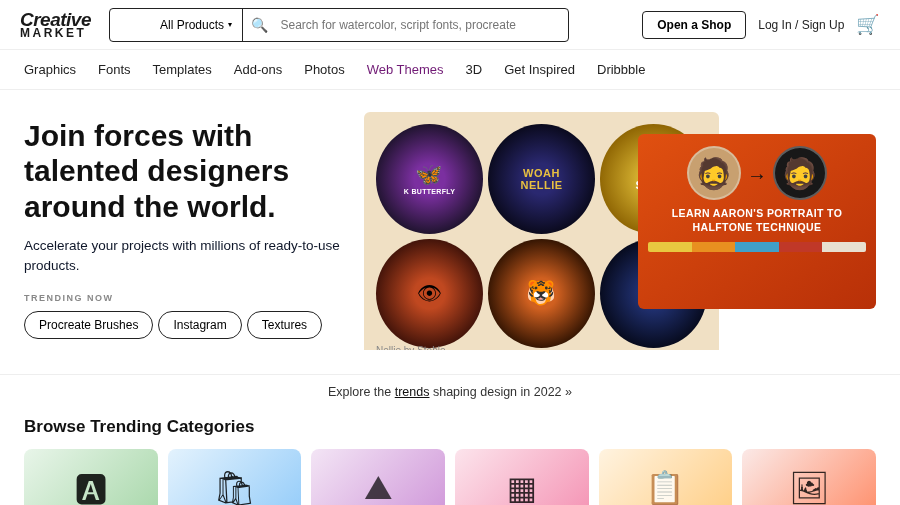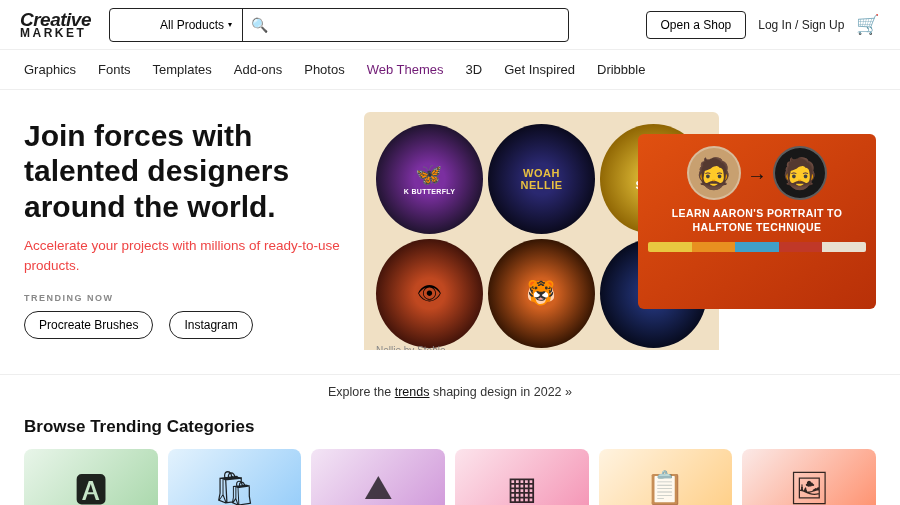--- a/index.html
+++ b/index.html
@@ -13,24 +13,25 @@
     <span style="font-size:19px;font-weight:800;font-style:italic;color:#1a1a1a;letter-spacing:-0.5px;">Creative</span>
     <span style="font-size:12px;letter-spacing:2.5px;color:#1a1a1a;text-transform:uppercase;font-weight:600;margin-top:-2px;">MARKET</span>
   </div>
 
   <div style="display:flex;align-items:center;flex:1;max-width:460px;border:1.5px solid #222;border-radius:4px;overflow:hidden;height:34px;padding-left:40px;">
     <button style="display:flex;align-items:center;gap:4px;padding:0 10px;height:100%;background:#fff;border:none;border-right:1.5px solid #222;cursor:pointer;font-size:12px;white-space:nowrap;font-family:inherit;">
       <span>All Products</span>
       <span style="font-size:8px;">▾</span>
     </button>
     <span style="padding:0 8px;color:#888;font-size:14px;">🔍</span>
+    <input type="text" style="flex: 1 1 0%; border: none; outline: none; font-size: 12px; color: rgb(170, 170, 170); background: transparent; padding: 0px 4px; height: 100%; font-family: inherit;" placeholder="Search for watercolor, script fonts, procreate">
   </div>
 
   <div style="display:flex;align-items:center;gap:12px;margin-left:auto;">
-    <button style="padding:6px 14px;border:1.5px solid #222;border-radius:4px;font-size:12px;cursor:pointer;background:#fff;white-space:nowrap;font-weight:400;font-family:inherit;">Open a Shop</button>
+    <button style="padding:6px 14px;border:1.5px solid #222;border-radius:4px;font-size:12px;cursor:pointer;background:#fff;white-space:nowrap;font-weight:700;font-family:inherit;">Open a Shop</button>
     <span style="font-size:12px;color:#222;cursor:pointer;white-space:nowrap;">Log In / Sign Up</span>
     <span style="font-size:19px;cursor:pointer;">🛒</span>
   </div>
 </div>
 
 <nav style="display:flex;align-items:center;padding:0 24px;height:40px;border-bottom:1px solid #eee;gap:22px;">
   <a style="font-size:13px;color:#222;text-decoration:none;cursor:pointer;">Graphics</a>
   <a style="font-size:13px;color:#222;text-decoration:none;cursor:pointer;">Fonts</a>
   <a style="font-size:13px;color:#222;text-decoration:none;cursor:pointer;">Templates</a>
   <a style="font-size:13px;color:#222;text-decoration:none;cursor:pointer;">Add-ons</a>
@@ -38,23 +39,23 @@
   <a style="font-size:13px;color:#701a75;text-decoration:none;cursor:pointer;">Web Themes</a>
   <a style="font-size:13px;color:#222;text-decoration:none;cursor:pointer;">3D</a>
   <a style="font-size:13px;color:#222;text-decoration:none;cursor:pointer;">Get Inspired</a>
   <a style="font-size:13px;color:#222;text-decoration:none;cursor:pointer;">Dribbble</a>
 </nav>
 
 <div style="display:flex;padding:22px 24px 0;gap:0;height:260px;overflow:hidden;position:relative;">
 
   <div style="flex:0 0 320px;padding-top:6px;">
     <h1 style="font-size:30px;font-weight:800;line-height:1.18;color:#111;margin-bottom:12px;">Join forces with talented designers around the world.</h1>
-    <p style="font-size:13.5px;color:#ef4444;line-height:1.5;margin-bottom:16px;">Accelerate your projects with millions of ready-to-use products.</p>
+    <p style="font-size:13.5px;color:#0f172a;line-height:1.5;margin-bottom:16px;">Accelerate your projects with millions of ready-to-use products.</p>
     <div style="font-size:9px;font-weight:700;letter-spacing:1.5px;color:#888;text-transform:uppercase;margin-bottom:8px;">TRENDING NOW</div>
-    <div style="display:flex;gap:16px;flex-wrap:wrap;">
+    <div style="display:flex;gap:5px;flex-wrap:wrap;">
       <button style="padding:6px 14px;border:1.5px solid #222;border-radius:20px;font-size:12px;cursor:pointer;background:#fff;white-space:nowrap;font-family:inherit;">Procreate Brushes</button>
       <button style="padding:6px 14px;border:1.5px solid #222;border-radius:20px;font-size:12px;cursor:pointer;background:#fff;white-space:nowrap;font-family:inherit;">Instagram</button>
       <button style="padding:6px 14px;border:1.5px solid #222;border-radius:20px;font-size:12px;cursor:pointer;background:#fff;white-space:nowrap;font-family:inherit;">Textures</button>
     </div>
   </div>
 
   <div style="position:relative;flex:1;margin-left:20px;">
 
     <div style="position:absolute;left:0;top:0;width:355px;height:248px;background:#f0e0c4;border-radius:6px;overflow:hidden;cursor:pointer;">
       <div style="display:grid;grid-template-columns:repeat(3,1fr);grid-template-rows:repeat(2,1fr);gap:5px;width:100%;height:100%;padding:12px;">

